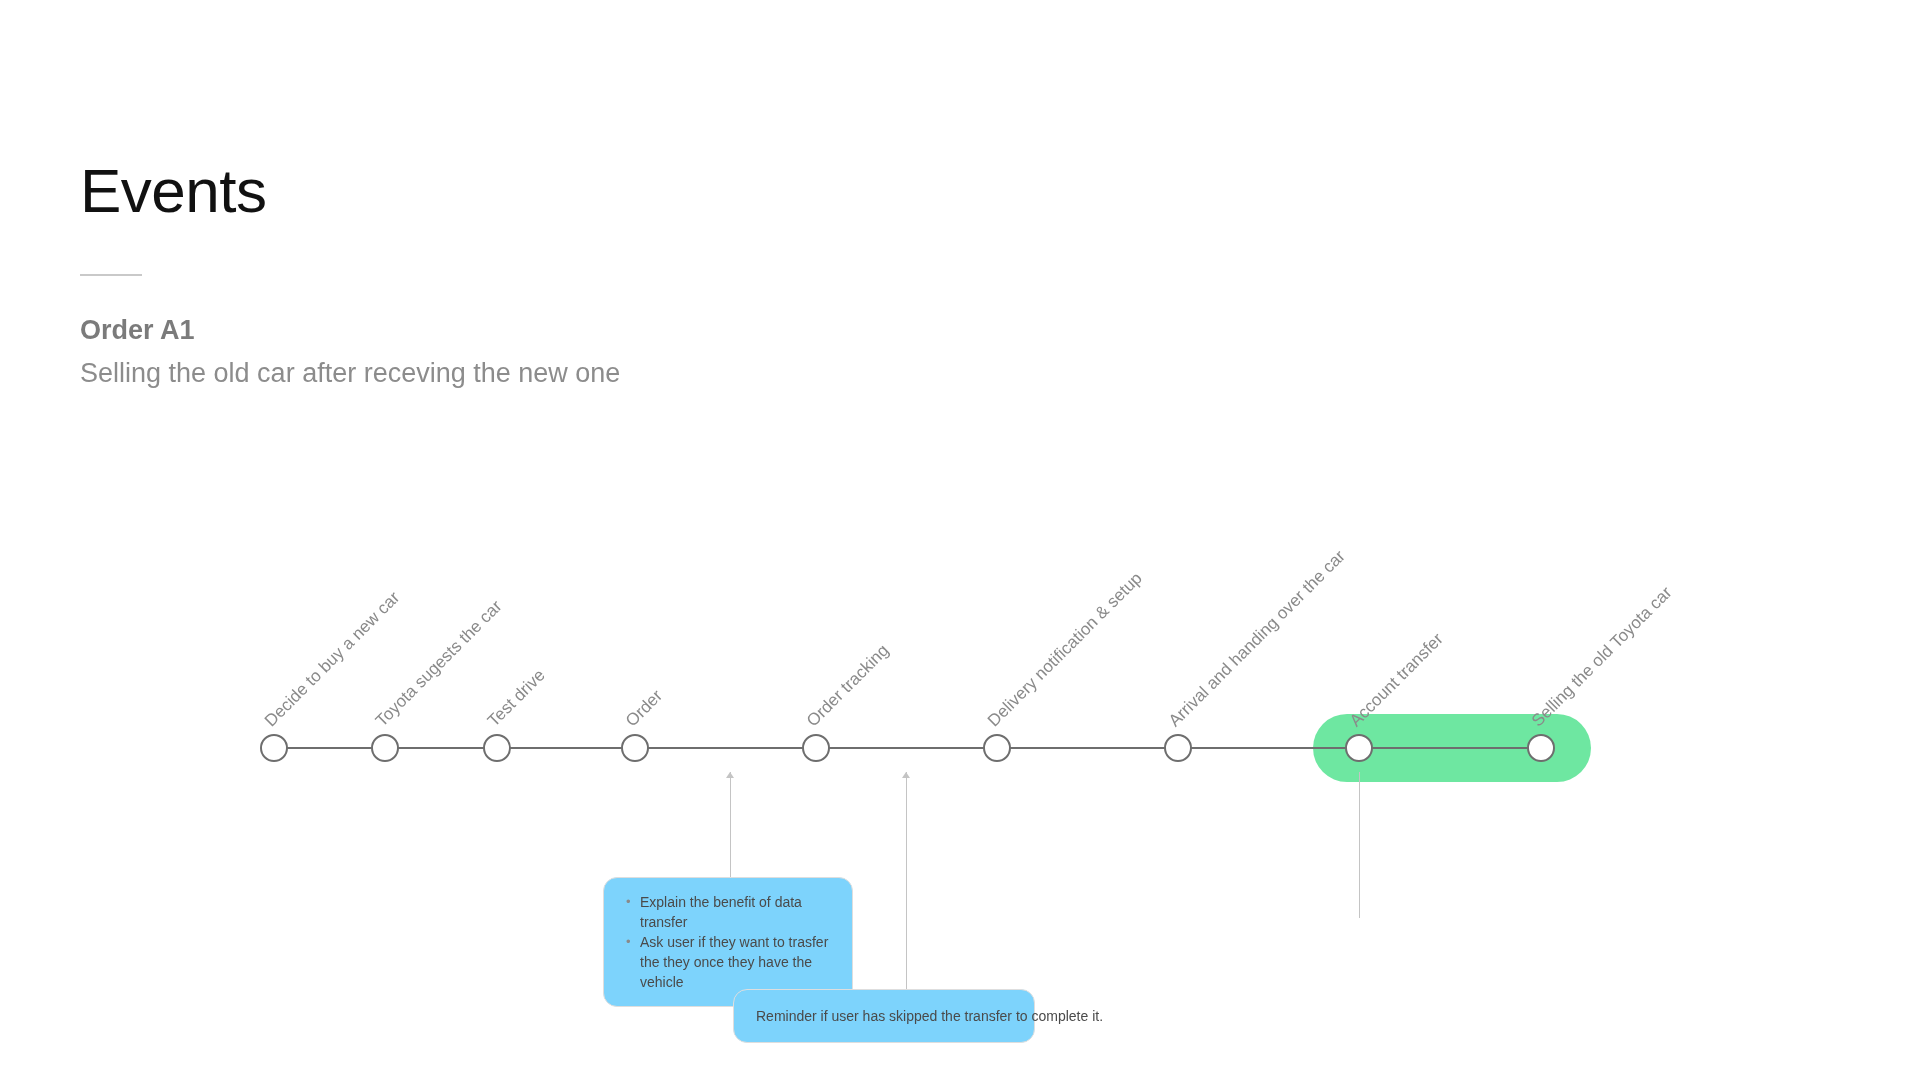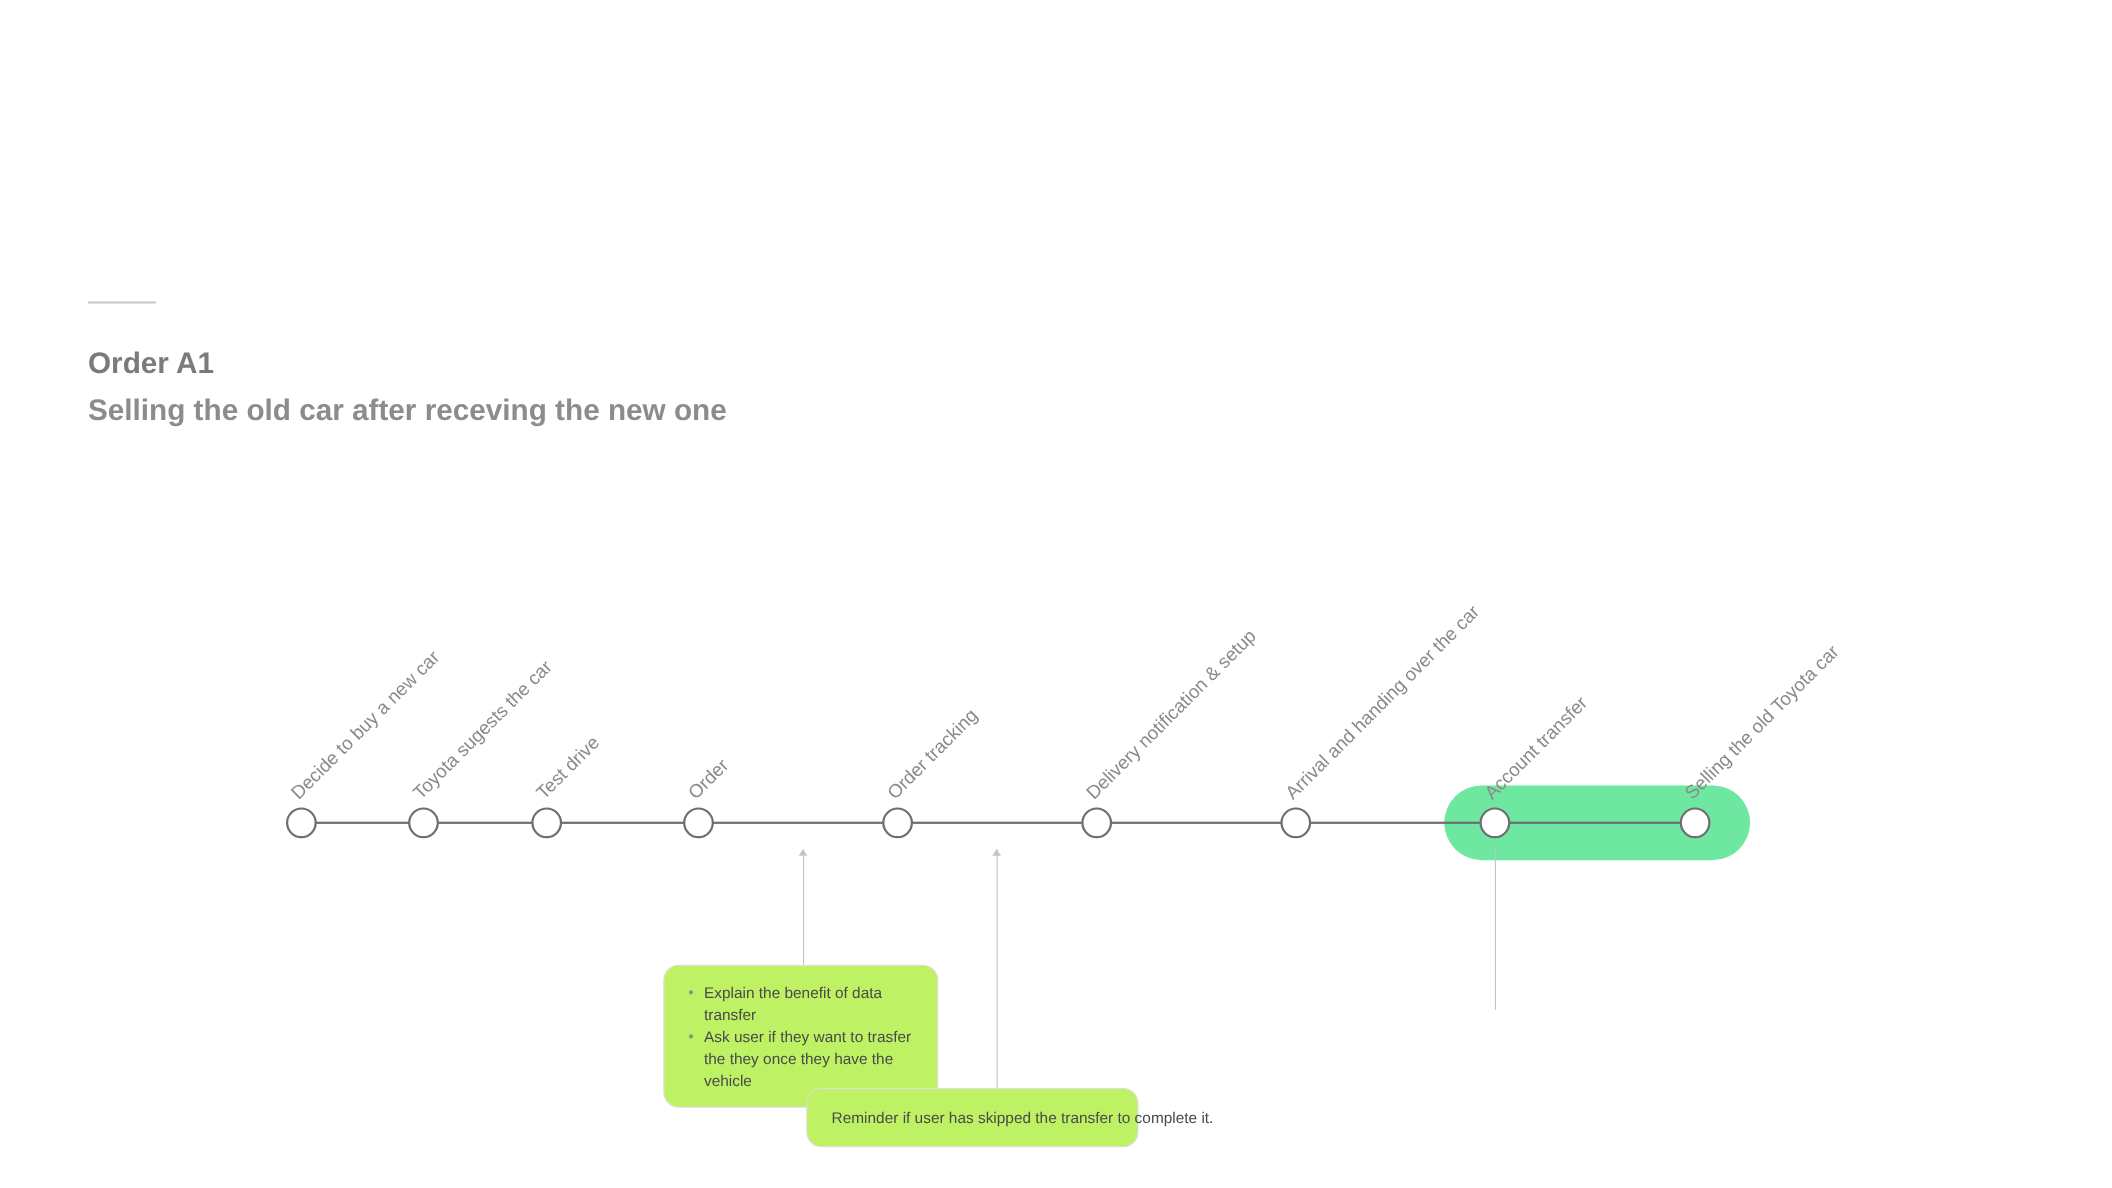--- a/index.html
+++ b/index.html
@@ -27,21 +27,21 @@
   }
   .option-label{
     position:absolute;left:80px;top:315px;
     font-size:27px;line-height:30px;
     font-weight:700;color:#7b7b7b;
     white-space:nowrap;
   }
   .option-sub{
     position:absolute;left:80px;top:357px;
     font-size:27px;line-height:32px;
-    font-weight:700;color:#8c8c8c;
+    font-weight:400;color:#8c8c8c;
     white-space:nowrap;
   }
 
   
   .timeline{position:absolute;left:0;top:0;width:1920px;height:1080px;}
   .axis{
     position:absolute;
     height:2px;background:#6e6e6e;
     top:747px;
   }
@@ -79,21 +79,21 @@
     position:absolute;
     width:0;height:0;
     border-left:4px solid transparent;
     border-right:4px solid transparent;
     border-bottom:6px solid #c4c4c4;
   }
   .callout{
     position:absolute;
     border:1px solid #dedede;
     border-radius:14px;
-    background:#bef264;
+    background:#7dd3fc;
     box-sizing:border-box;
     padding:14px 20px;
   }
   .callout ul{margin:0;padding:0;list-style:none;}
   .callout li{
     position:relative;
     font-size:14px;line-height:20px;
     color:#4a4a4a;
     padding-left:16px;
     white-space:pre-line;
@@ -109,20 +109,21 @@
   }
   .callout.plain .line{
     font-size:14px;line-height:20px;color:#4a4a4a;white-space:nowrap;
   }
 </style>
 </head>
 <body>
 
 <div class="stage">
 
+  <div class="page-title">Events</div>
   <div class="divider"></div>
   <div class="option-label">Order A1</div>
   <div class="option-sub">Selling the old car after receving the new one</div>
 
   <div class="timeline" id="timeline-root">
       <div class="green-pill" style="left: 1313px; width: 278px; background: rgb(110, 231, 161);"></div>
       <div class="axis" style="left: 274px; width: 1267px; background: rgb(110, 110, 110);"></div>
       <div class="node" style="left: 260px; border-color: rgb(110, 110, 110);"></div>
       <div class="node-label" style="left: 268px; color: rgb(138, 138, 138);">Decide to buy a new car</div>
       <div class="node" style="left: 371px; border-color: rgb(110, 110, 110);"></div>

